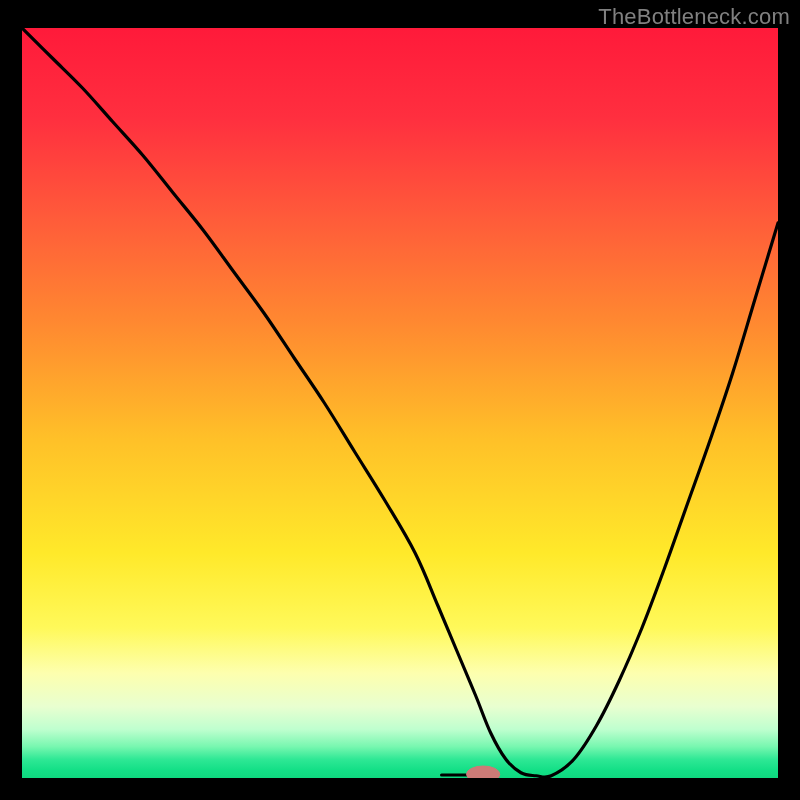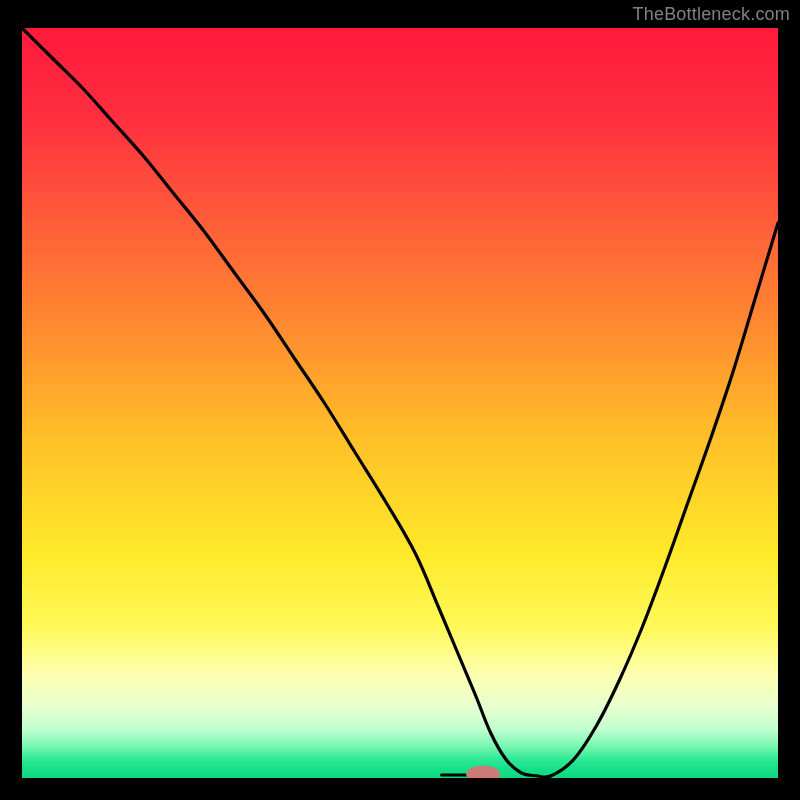--- a/index.html
+++ b/index.html
@@ -15,21 +15,21 @@
     position: relative;
     width: 800px;
     height: 800px;
     background: #000;
   }
   .watermark {
     position: absolute;
     top: 4px;
     right: 10px;
     color: #808080;
-    font-size: 18px;
+    font-size: 22px;
     font-weight: 500;
     letter-spacing: 0.2px;
     z-index: 10;
   }
   .plot-wrap {
     position: absolute;
     left: 22px;
     top: 28px;
     width: 756px;
     height: 750px;

